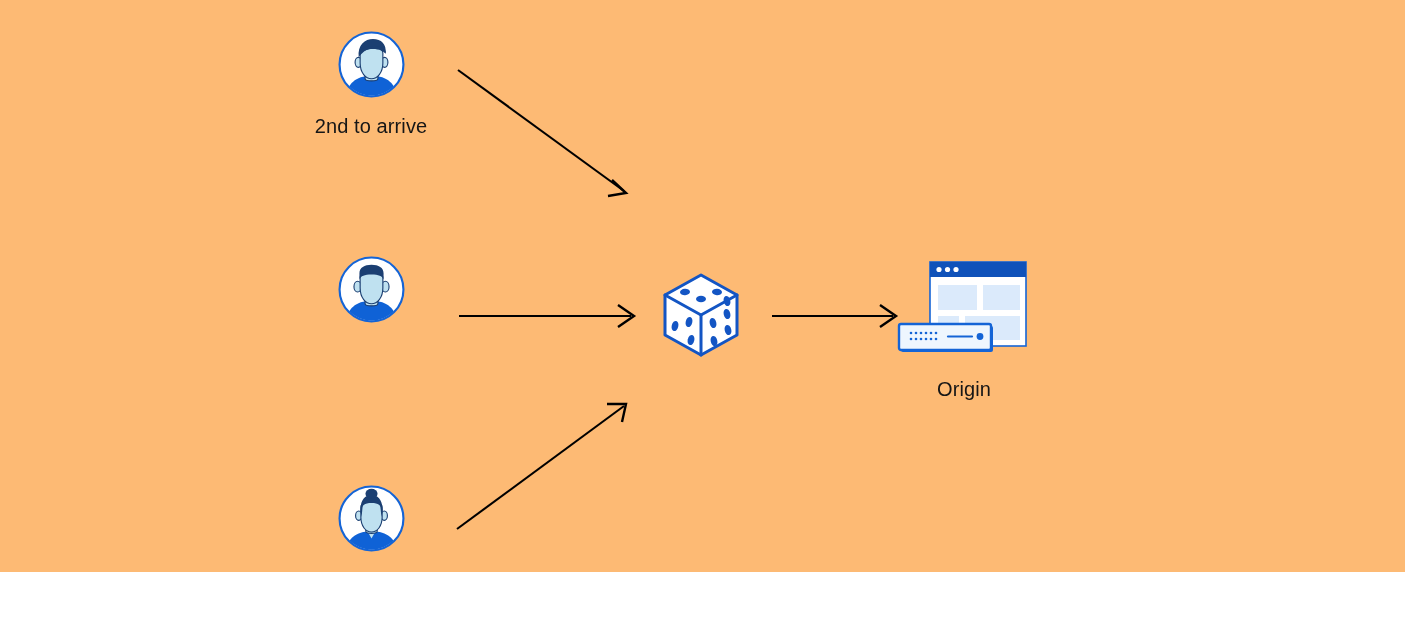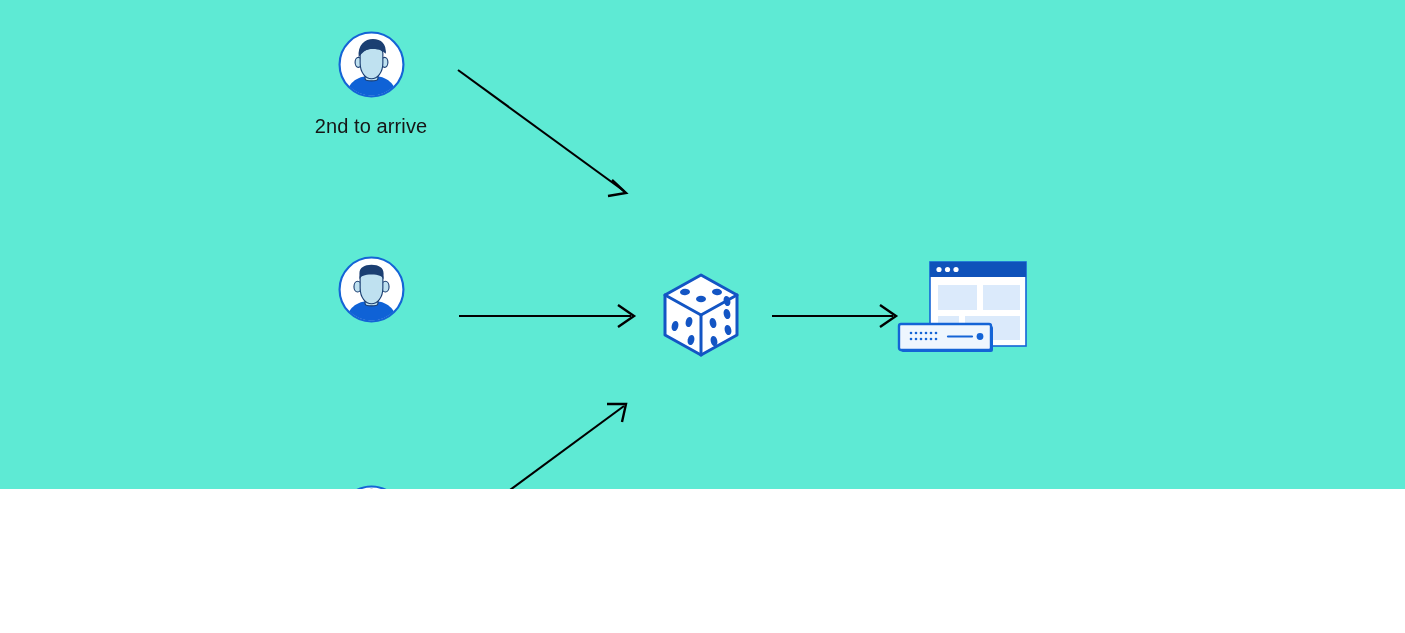--- a/index.html
+++ b/index.html
@@ -6,22 +6,22 @@
     margin: 0;
     padding: 0;
     background: #ffffff;
   }
   body {
     font-family: "Liberation Sans", sans-serif;
   }
   #canvas {
     position: relative;
     width: 1405px;
-    height: 489px;
-    background: #5eead4;
+    height: 572px;
+    background: #fdba74;
     overflow: hidden;
   }
   .icon-wrap {
     position: absolute;
     line-height: 0;
   }
   .node-label {
     position: absolute;
     text-align: center;
     font-family: "Liberation Sans", sans-serif;
@@ -205,14 +205,15 @@
           <circle cx="26" cy="81" r="1.3"></circle>
             <circle cx="31" cy="81" r="1.3"></circle>
           <circle cx="36" cy="81" r="1.3"></circle>
             <circle cx="41" cy="81" r="1.3"></circle>
         </g>
         <line x1="53" y1="78.5" x2="77" y2="78.5" stroke="#1464d6" stroke-width="2.2" stroke-linecap="round"></line>
         <circle cx="85" cy="78.5" r="3.4" fill="#1464d6"></circle>
       </g>
     </svg>
   </div>
+  <div class="node-label" style="left:864px; top:378px; width:200px;">Origin</div>
 
 </div>
 
 </body></html>

